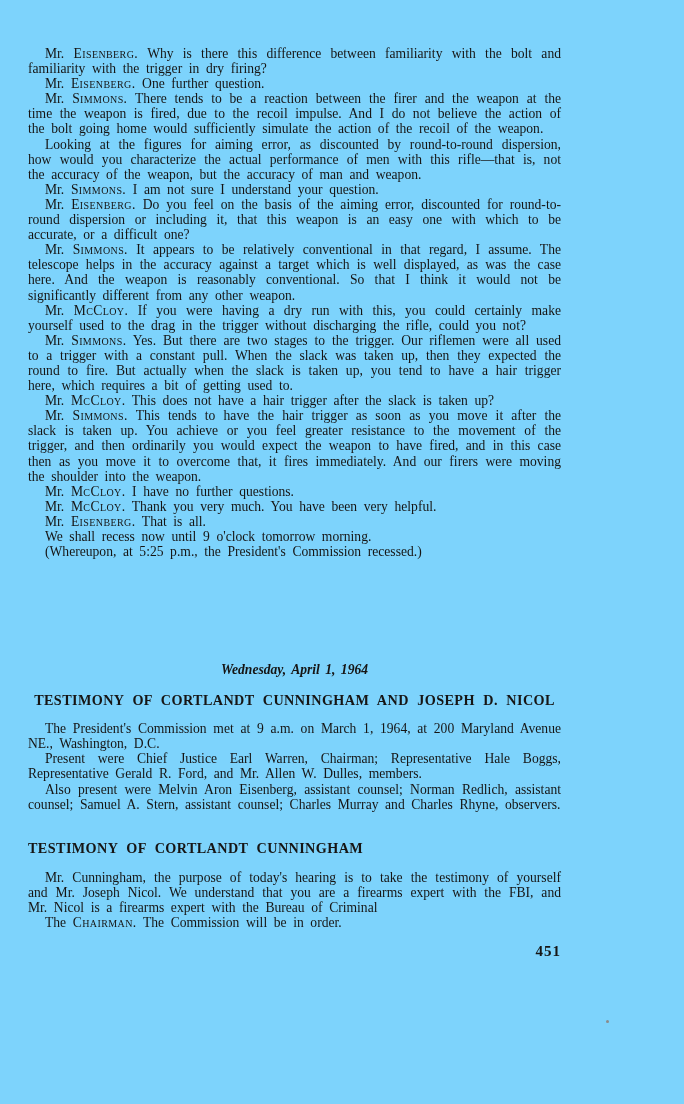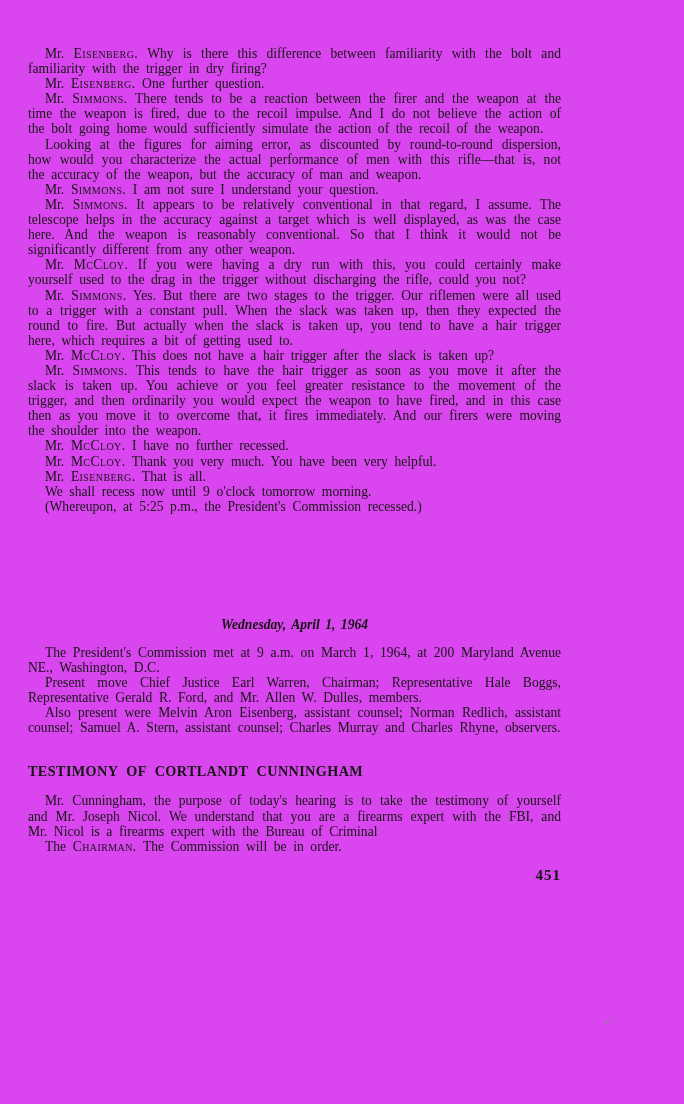--- a/index.html
+++ b/index.html
@@ -4,21 +4,21 @@
 <style>
   html, body {
     margin: 0;
     padding: 0;
     background: #ffffff;
   }
   .page {
     position: relative;
     width: 684px;
     height: 1104px;
-    background: #d946ef;
+    background: #7dd3fc;
     color: #161514;
     font-family: "Liberation Serif", "DejaVu Serif", serif;
     overflow: hidden;
   }
   .textcol {
     position: absolute;
     left: 28px;
     top: 46px;
     width: 533px;
   }
@@ -91,36 +91,38 @@
 <body>
 
 <div class="page">
   <div class="textcol">
 
     <p class="para"><span class="speaker">Mr. </span><span class="sc">Eisenberg.</span> <span>Why is there this difference between familiarity with the bolt and familiarity with the trigger in dry firing?</span></p>
     <p class="para"><span class="speaker">Mr. </span><span class="sc">Eisenberg.</span> <span>One further question.</span></p>
     <p class="para"><span class="speaker">Mr. </span><span class="sc">Simmons.</span> <span>There tends to be a reaction between the firer and the weapon at the time the weapon is fired, due to the recoil impulse.  And I do not believe the action of the bolt going home would sufficiently simulate the action of the recoil of the weapon.</span></p>
     <p class="para"><span class="speaker"></span><span class="sc"></span> <span>Looking at the figures for aiming error, as discounted by round-to-round dispersion, how would you characterize the actual performance of men with this rifle—that is, not the accuracy of the weapon, but the accuracy of man and weapon.</span></p>
     <p class="para"><span class="speaker">Mr. </span><span class="sc">Simmons.</span> <span>I am not sure I understand your question.</span></p>
+    <p class="para"><span class="speaker">Mr. </span><span class="sc">Eisenberg.</span> <span>Do you feel on the basis of the aiming error, discounted for round-to-round dispersion or including it, that this weapon is an easy one with which to be accurate, or a difficult one?</span></p>
     <p class="para"><span class="speaker">Mr. </span><span class="sc">Simmons.</span> <span>It appears to be relatively conventional in that regard, I assume.  The telescope helps in the accuracy against a target which is well displayed, as was the case here.  And the weapon is reasonably conventional. So that I think it would not be significantly different from any other weapon.</span></p>
     <p class="para"><span class="speaker">Mr. </span><span class="sc">McCloy.</span> <span>If you were having a dry run with this, you could certainly make yourself used to the drag in the trigger without discharging the rifle, could you not?</span></p>
     <p class="para"><span class="speaker">Mr. </span><span class="sc">Simmons.</span> <span>Yes.  But there are two stages to the trigger.  Our riflemen were all used to a trigger with a constant pull.  When the slack was taken up, then they expected the round to fire.  But actually when the slack is taken up, you tend to have a hair trigger here, which requires a bit of getting used to.</span></p>
     <p class="para"><span class="speaker">Mr. </span><span class="sc">McCloy.</span> <span>This does not have a hair trigger after the slack is taken up?</span></p>
     <p class="para"><span class="speaker">Mr. </span><span class="sc">Simmons.</span> <span>This tends to have the hair trigger as soon as you move it after the slack is taken up.  You achieve or you feel greater resistance to the movement of the trigger, and then ordinarily you would expect the weapon to have fired, and in this case then as you move it to overcome that, it fires immediately.  And our firers were moving the shoulder into the weapon.</span></p>
-    <p class="para"><span class="speaker">Mr. </span><span class="sc">McCloy.</span> <span>I have no further recessed.</span></p>
+    <p class="para"><span class="speaker">Mr. </span><span class="sc">McCloy.</span> <span>I have no further questions.</span></p>
     <p class="para"><span class="speaker">Mr. </span><span class="sc">McCloy.</span> <span>Thank you very much.  You have been very helpful.</span></p>
     <p class="para"><span class="speaker">Mr. </span><span class="sc">Eisenberg.</span> <span>That is all.</span></p>
     <p class="para"><span class="speaker"></span><span class="sc"></span> <span>We shall recess now until 9 o'clock tomorrow morning.</span></p>
     <p class="para"><span class="speaker"></span><span class="sc"></span> <span>(Whereupon, at 5:25 p.m., the President's Commission recessed.)</span></p>
 
     <p class="date-heading">Wednesday, April 1, 1964</p>
+    <p class="testimony-heading">TESTIMONY OF CORTLANDT CUNNINGHAM AND JOSEPH D. NICOL</p>
 
     <div class="intro-block">
       <p class="para">The President's Commission met at 9 a.m. on March 1, 1964, at 200 Maryland Avenue NE., Washington, D.C.</p>
-      <p class="para">Present move Chief Justice Earl Warren, Chairman; Representative Hale Boggs, Representative Gerald R. Ford, and Mr. Allen W. Dulles, members.</p>
+      <p class="para">Present were Chief Justice Earl Warren, Chairman; Representative Hale Boggs, Representative Gerald R. Ford, and Mr. Allen W. Dulles, members.</p>
       <p class="para">Also present were Melvin Aron Eisenberg, assistant counsel; Norman Redlich, assistant counsel; Samuel A. Stern, assistant counsel; Charles Murray and Charles Rhyne, observers.</p>
     </div>
 
     <p class="subsection-heading">TESTIMONY OF CORTLANDT CUNNINGHAM</p>
 
     <p class="para"><span class="speaker"></span><span class="sc"></span> <span>Mr. Cunningham, the purpose of today's hearing is to take the testimony of yourself and Mr. Joseph Nicol.  We understand that you are a firearms expert with the FBI, and Mr. Nicol is a firearms expert with the Bureau of Criminal</span></p>
     <p class="para"><span class="speaker">The </span><span class="sc">Chairman.</span> <span>The Commission will be in order.</span></p>
 
     <p class="page-number">451</p>
   </div>

